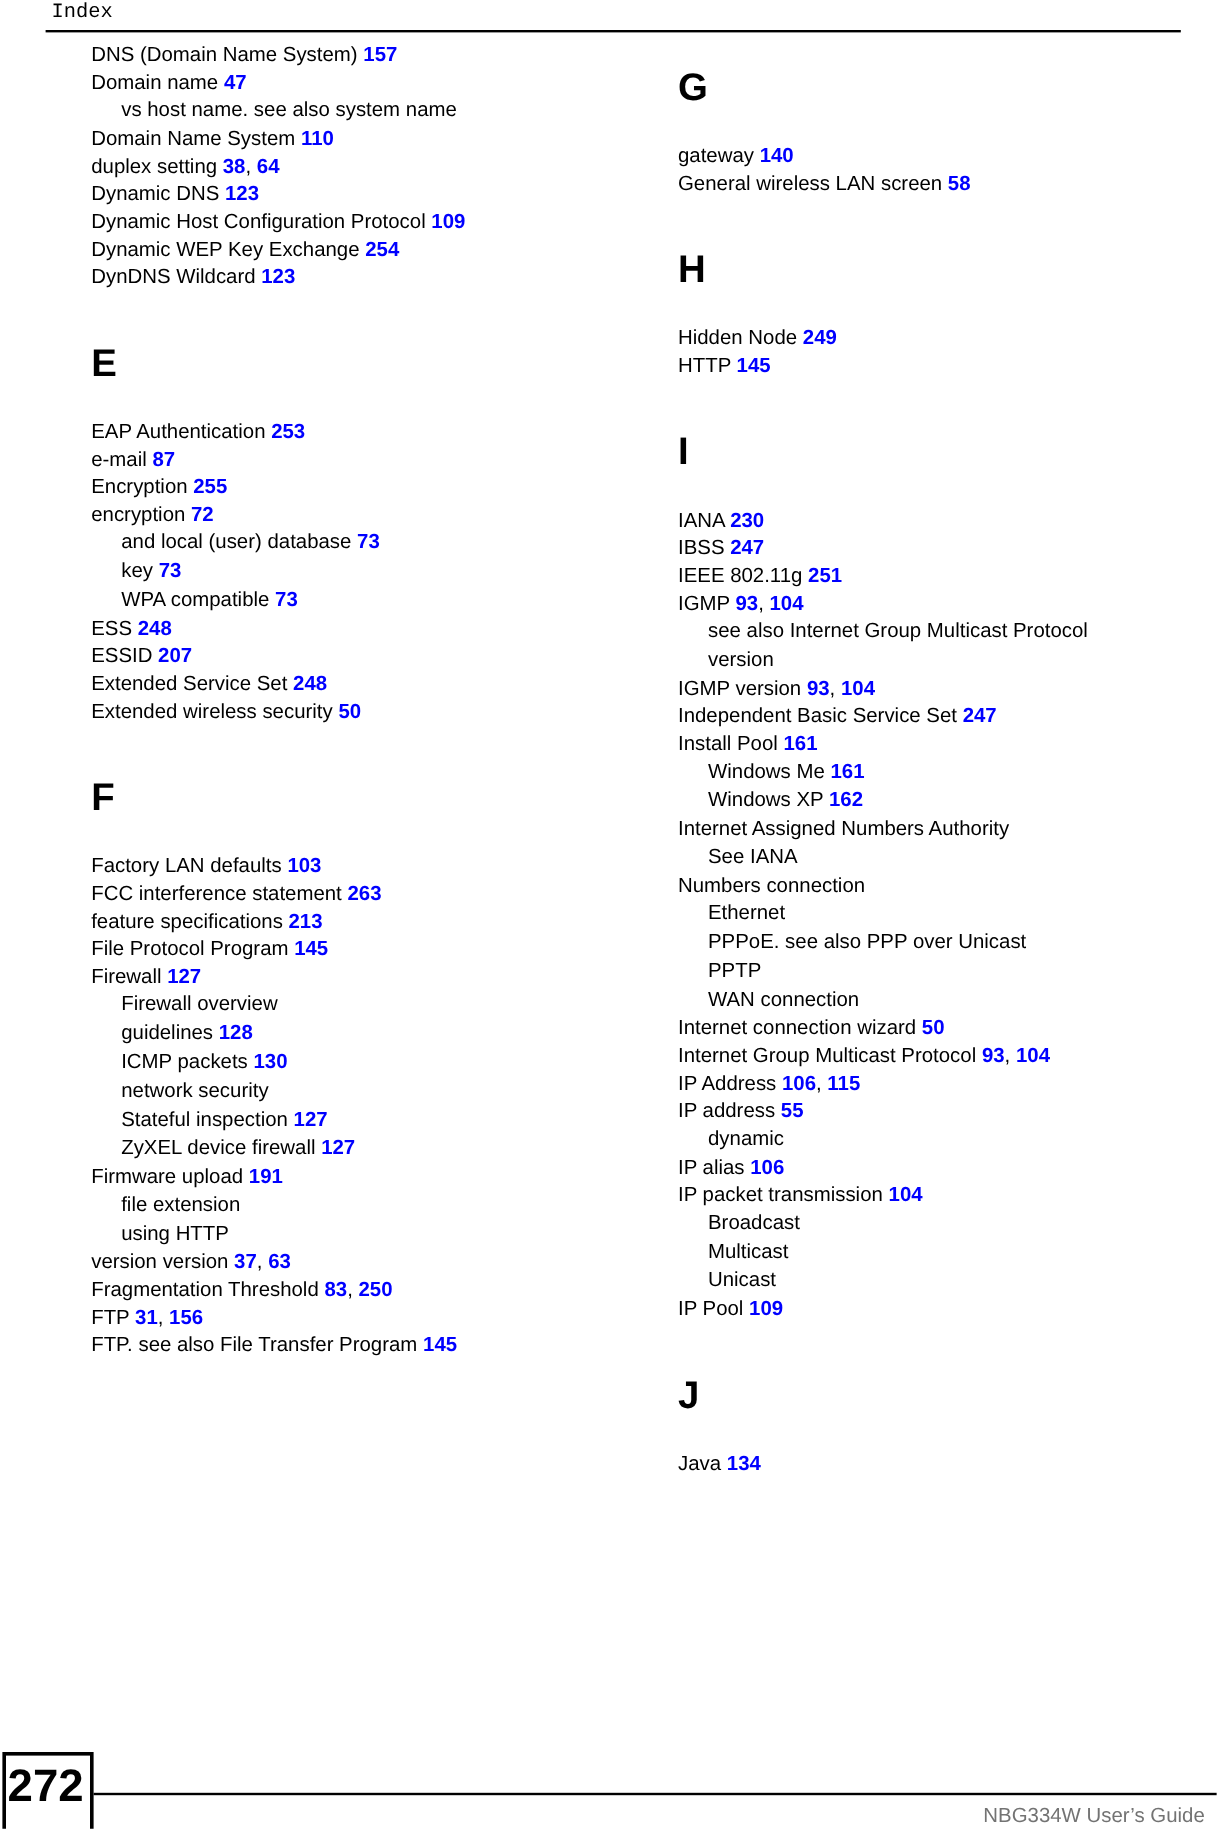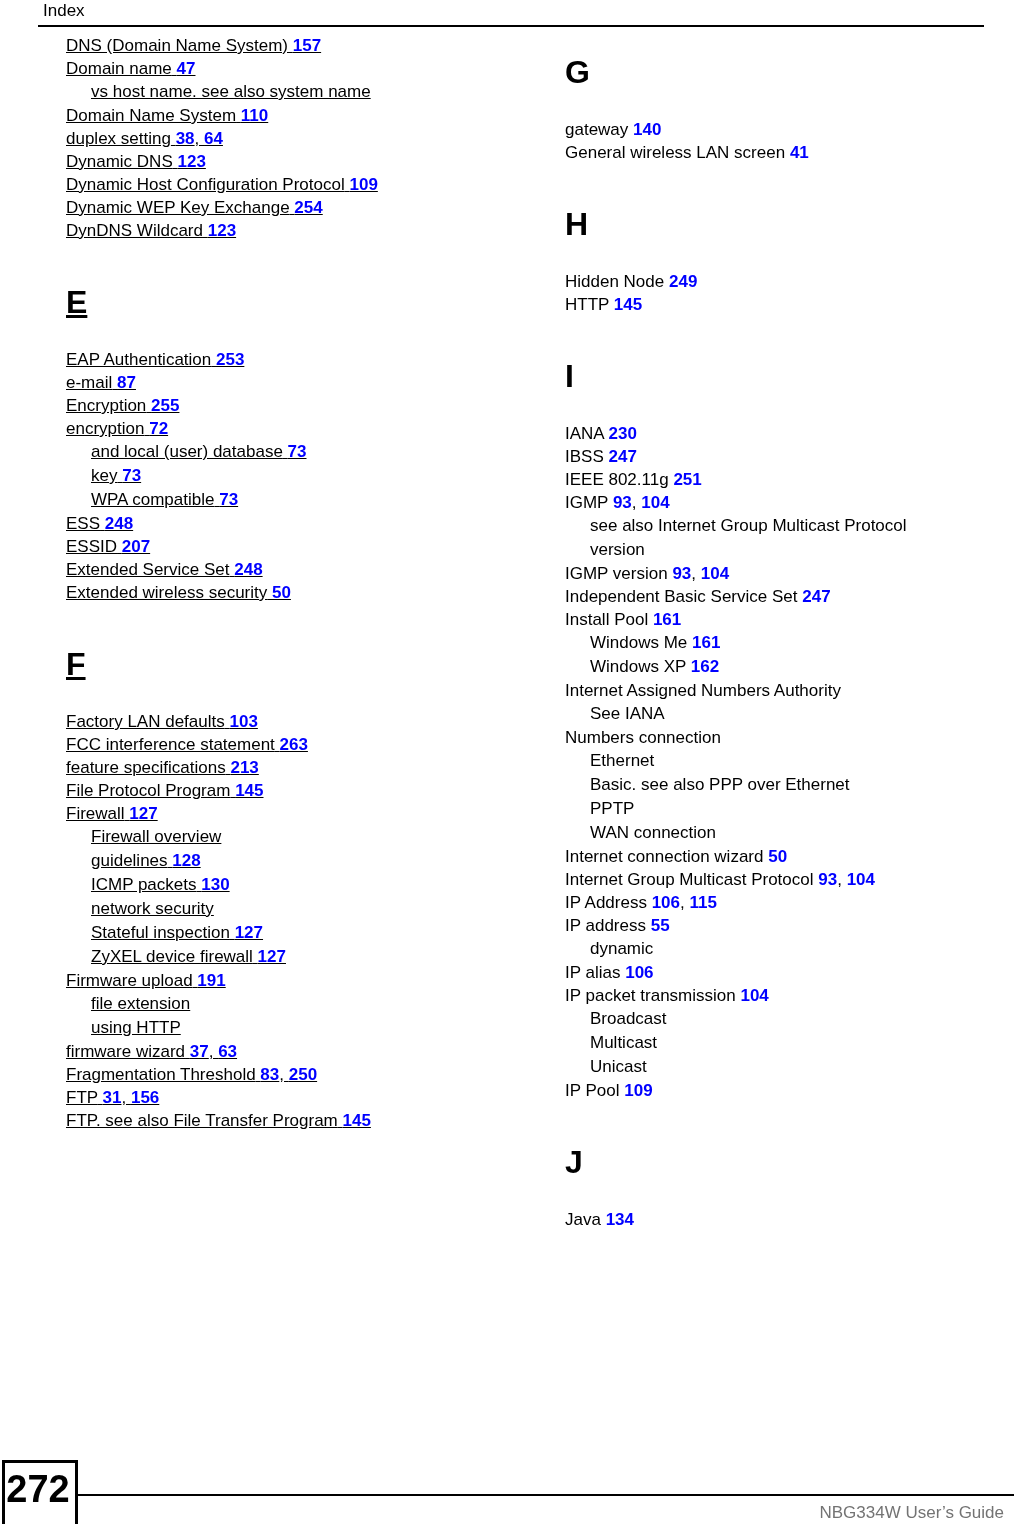--- a/index.html
+++ b/index.html
@@ -16,20 +16,21 @@
     color: #000000;
     overflow: hidden;
   }
 
   
   .page-header {
     position: absolute;
     left: 0; top: 0;
     width: 804px;
     height: 34px;
+    font-family: Liberation Mono, monospace;
   }
   .page-header .header-title {
     position: absolute;
     left: 43px;
     top: 0px;
     font-size: 17px;
     line-height: 22px;
     color: #000;
     white-space: nowrap;
   }
@@ -48,21 +49,21 @@
     left: 0;
     top: 34px;
     width: 1014px;
     height: 1400px;
   }
   .col {
     position: absolute;
     top: 0;
     width: 450px;
   }
-  .col-left  { left: 66px; text-decoration: underline; }
+  .col-left  { left: 76px; }
   .col-right { left: 565px; }
 
   .section-heading {
     font-size: 32px;
     font-weight: bold;
     line-height: 32px;
     color: #000;
     margin: 0;
     padding: 0;
     letter-spacing: 0px;
@@ -186,33 +187,33 @@
         <div class="entry"><span>Firewall</span> <span class="pg">127</span></div>
         <div class="entry sub"><span>Firewall overview</span></div>
         <div class="entry sub"><span>guidelines</span> <span class="pg">128</span></div>
         <div class="entry sub"><span>ICMP packets</span> <span class="pg">130</span></div>
         <div class="entry sub"><span>network security</span></div>
         <div class="entry sub"><span>Stateful inspection</span> <span class="pg">127</span></div>
         <div class="entry sub"><span>ZyXEL device firewall</span> <span class="pg">127</span></div>
         <div class="entry"><span>Firmware upload</span> <span class="pg">191</span></div>
         <div class="entry sub"><span>file extension</span></div>
         <div class="entry sub"><span>using HTTP</span></div>
-        <div class="entry"><span>firmware wizard</span> <span class="pg">37</span><span class="sep">, </span><span class="pg">63</span></div>
+        <div class="entry"><span>version version</span> <span class="pg">37</span><span class="sep">, </span><span class="pg">63</span></div>
         <div class="entry"><span>Fragmentation Threshold</span> <span class="pg">83</span><span class="sep">, </span><span class="pg">250</span></div>
         <div class="entry"><span>FTP</span> <span class="pg">31</span><span class="sep">, </span><span class="pg">156</span></div>
         <div class="entry"><span>FTP. see also File Transfer Program</span> <span class="pg">145</span></div>
       </div>
     </div>
   <div class="col col-right" id="col-right">
       <div class="gap-sec-before" style="height: 22px;"></div>
       <div class="section-heading">G</div>
       <div class="gap-sec-after"></div>
       <div>
         <div class="entry"><span>gateway</span> <span class="pg">140</span></div>
-        <div class="entry"><span>General wireless LAN screen</span> <span class="pg">41</span></div>
+        <div class="entry"><span>General wireless LAN screen</span> <span class="pg">58</span></div>
       </div>
       <div class="gap-sec-before"></div>
       <div class="section-heading">H</div>
       <div class="gap-sec-after"></div>
       <div>
         <div class="entry"><span>Hidden Node</span> <span class="pg">249</span></div>
         <div class="entry"><span>HTTP</span> <span class="pg">145</span></div>
       </div>
       <div class="gap-sec-before"></div>
       <div class="section-heading">I</div>
@@ -226,21 +227,21 @@
         <div class="entry sub"><span>version</span></div>
         <div class="entry"><span>IGMP version</span> <span class="pg">93</span><span class="sep">, </span><span class="pg">104</span></div>
         <div class="entry"><span>Independent Basic Service Set</span> <span class="pg">247</span></div>
         <div class="entry"><span>Install Pool</span> <span class="pg">161</span></div>
         <div class="entry sub"><span>Windows Me</span> <span class="pg">161</span></div>
         <div class="entry sub"><span>Windows XP</span> <span class="pg">162</span></div>
         <div class="entry"><span>Internet Assigned Numbers Authority</span></div>
         <div class="entry sub"><span>See IANA</span></div>
         <div class="entry"><span>Numbers connection</span></div>
         <div class="entry sub"><span>Ethernet</span></div>
-        <div class="entry sub"><span>Basic. see also PPP over Ethernet</span></div>
+        <div class="entry sub"><span>PPPoE. see also PPP over Unicast</span></div>
         <div class="entry sub"><span>PPTP</span></div>
         <div class="entry sub"><span>WAN connection</span></div>
         <div class="entry"><span>Internet connection wizard</span> <span class="pg">50</span></div>
         <div class="entry"><span>Internet Group Multicast Protocol</span> <span class="pg">93</span><span class="sep">, </span><span class="pg">104</span></div>
         <div class="entry"><span>IP Address</span> <span class="pg">106</span><span class="sep">, </span><span class="pg">115</span></div>
         <div class="entry"><span>IP address</span> <span class="pg">55</span></div>
         <div class="entry sub"><span>dynamic</span></div>
         <div class="entry"><span>IP alias</span> <span class="pg">106</span></div>
         <div class="entry"><span>IP packet transmission</span> <span class="pg">104</span></div>
         <div class="entry sub"><span>Broadcast</span></div>

